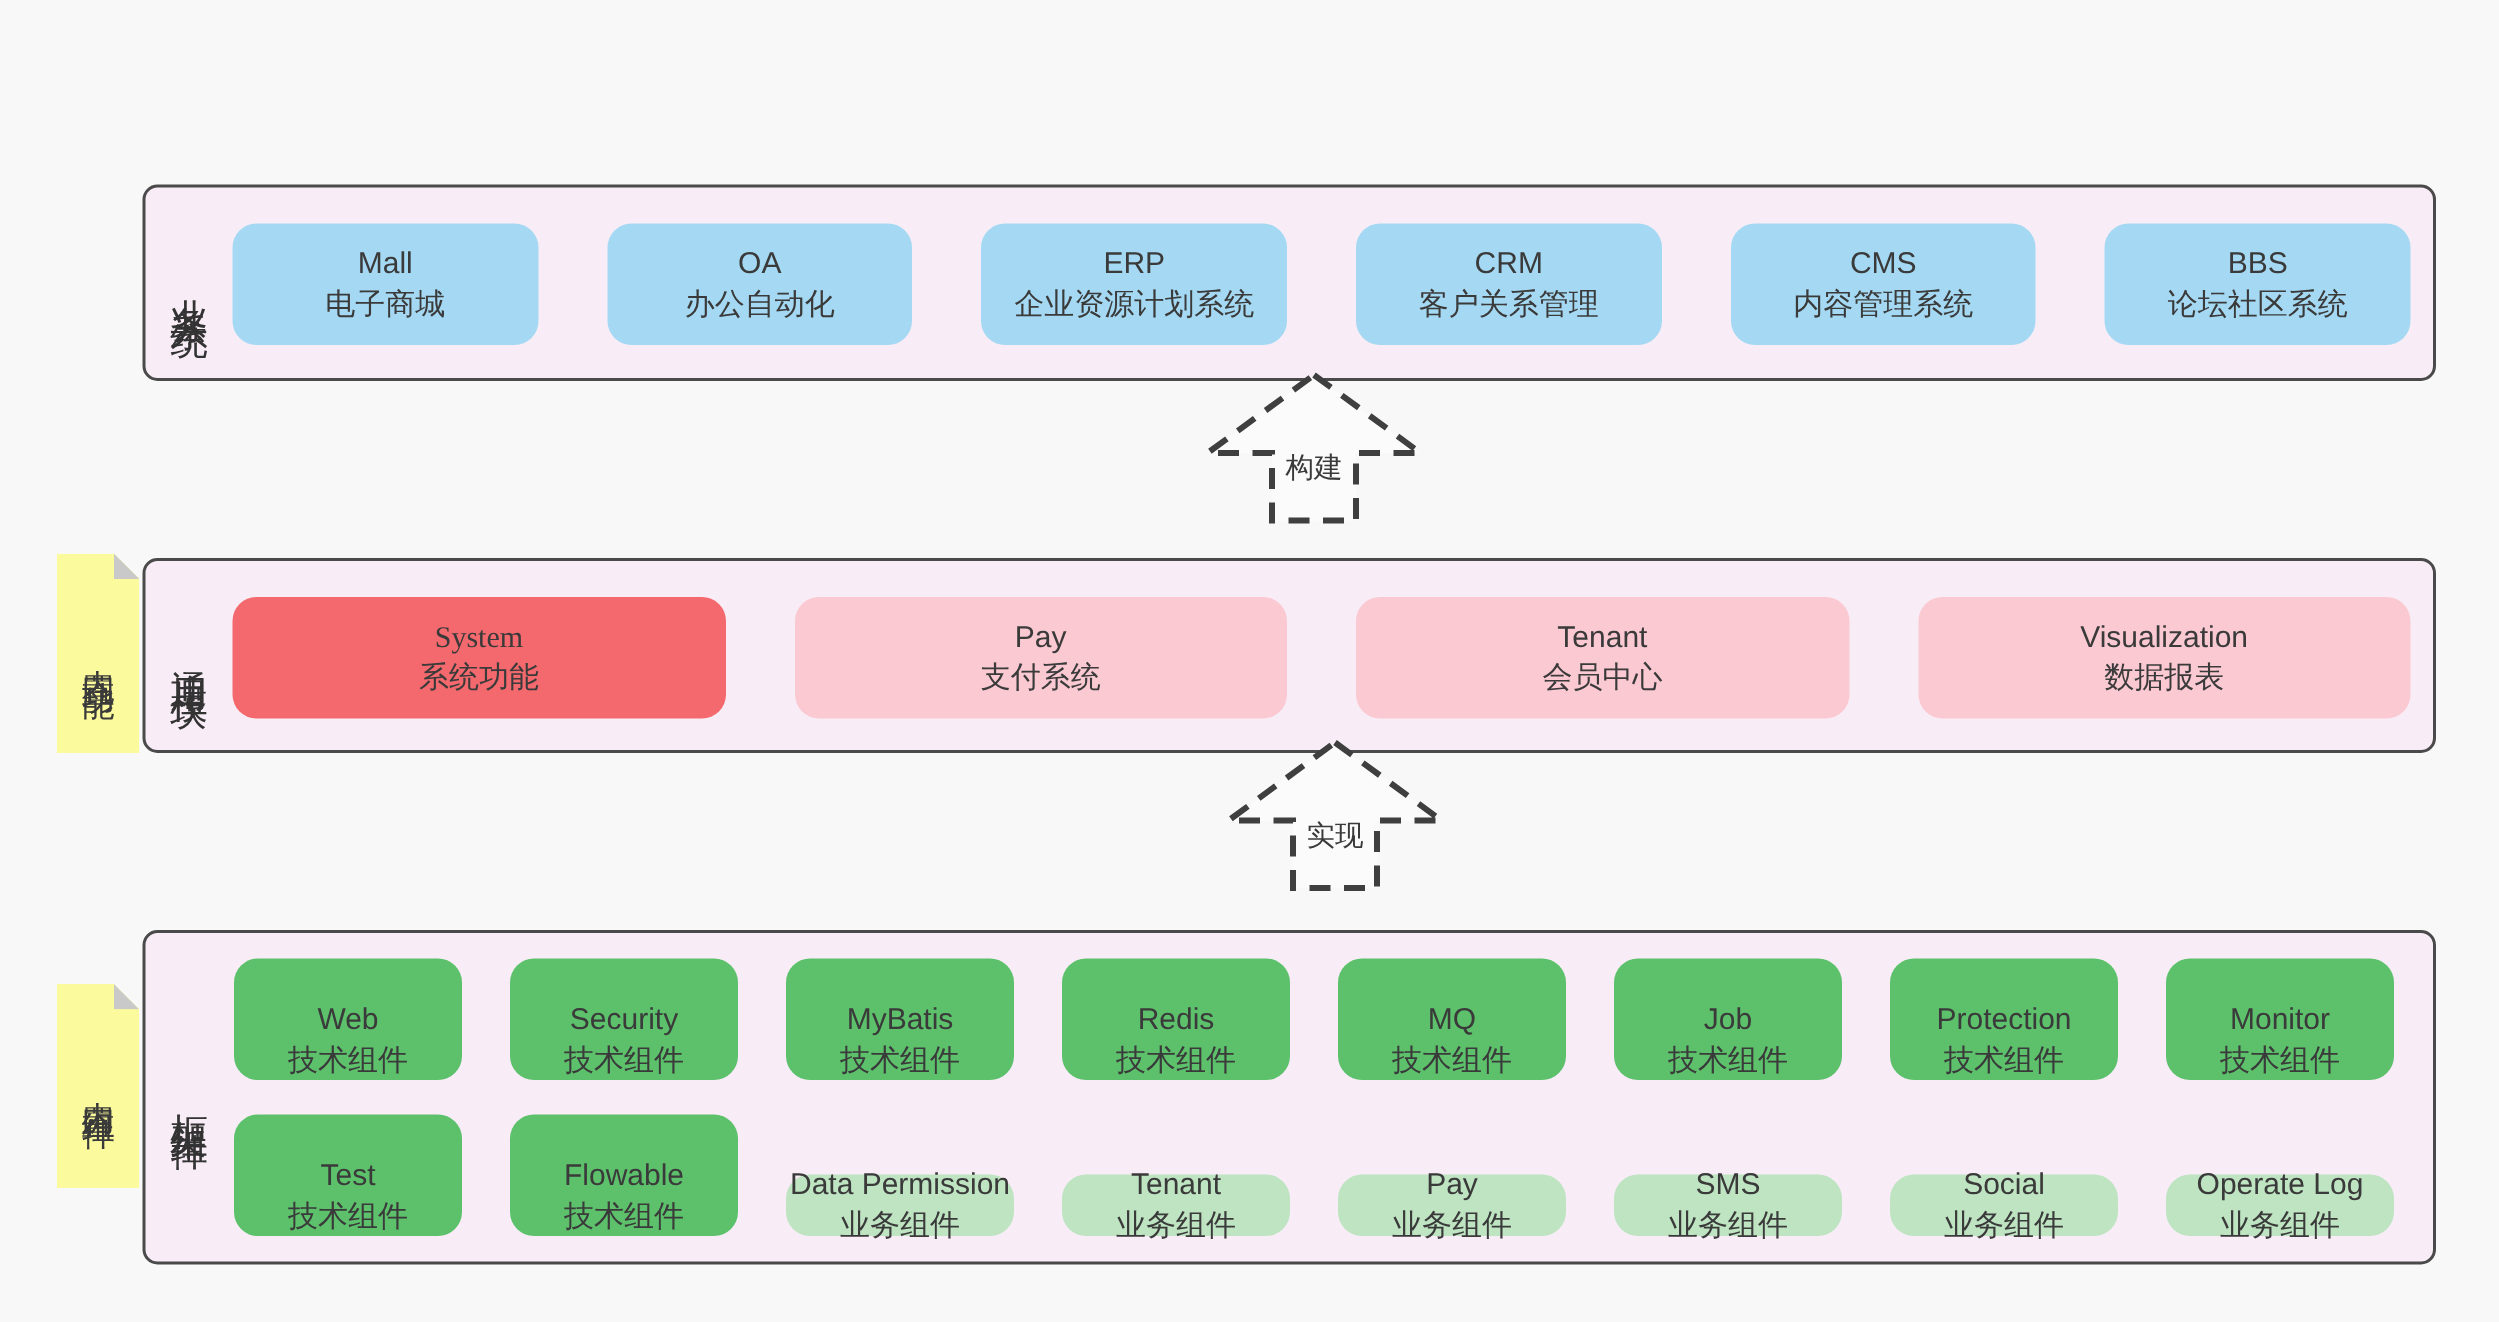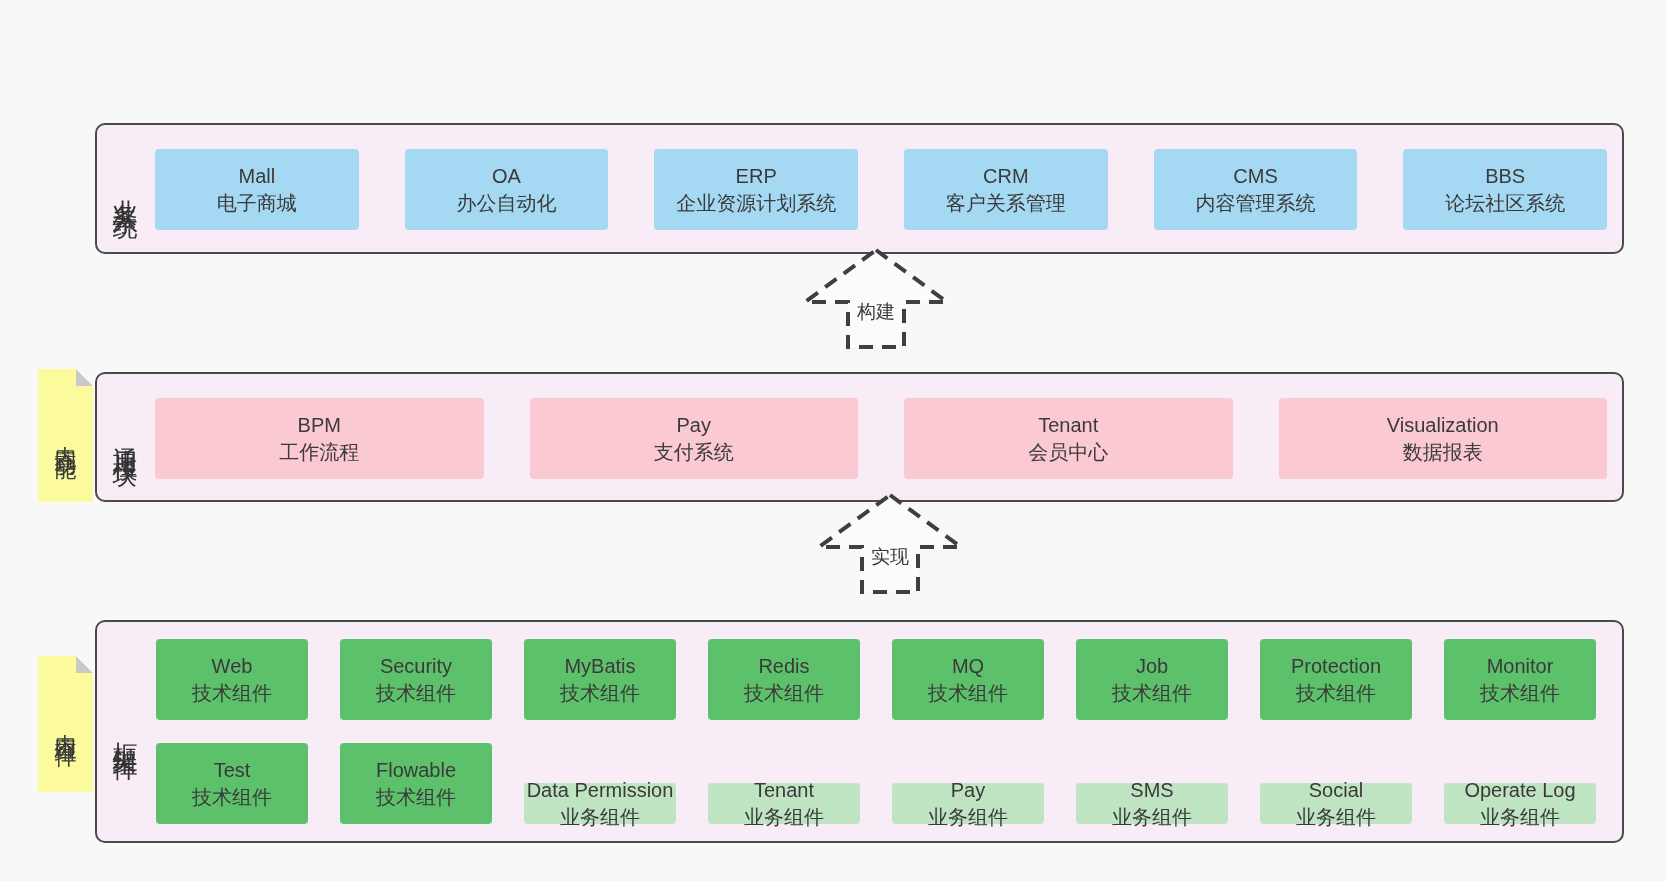--- a/index.html
+++ b/index.html
@@ -28,29 +28,29 @@
   .boxes{
     position:absolute;left:58px;right:15px;top:24px;height:81px;
     display:flex;gap:46px;
   }
   .rows{
     position:absolute;left:59px;right:26px;top:17px;bottom:17px;
     display:flex;flex-direction:column;justify-content:space-between;
   }
   .row8{display:flex;gap:32px;height:81px;}
   .box{
-    flex:1;border-radius:4px;
+    flex:1;border-radius:16px;
     display:flex;flex-direction:column;align-items:center;justify-content:center;
     text-align:center;font-size:20px;line-height:1.32;
   }
   .box .bname{white-space:pre-wrap;}
   .c-blue{background:#a5d9f3;}
   .c-red{background:#f3696d;font-family:"Liberation Serif", serif;}
   .c-pink{background:#fac9d2;}
-  .c-green{background:#5dc16c;}
+  .c-green{background:#5dc16c;justify-content:flex-end;}
   .c-greenlight{background:#bee4c2;margin-top:40px;}
   
   .sticky{
     position:absolute;left:38px;width:55px;background:#fbfa9c;
     clip-path:polygon(0 0, calc(100% - 17px) 0, 100% 17px, 100% 100%, 0 100%);
     display:flex;align-items:center;justify-content:center;
   }
   .sticky-1{top:369px;height:133px;}
   .sticky-2{top:656px;height:136px;}
   .sticky .fold{
@@ -112,23 +112,23 @@
   </div>
 
   <div class="sticky sticky-1">
     <div class="fold"></div>
     <div class="stext">内置功能</div>
   </div>
 
   <section class="layer layer-2">
     <div class="vlabel">通用模块</div>
     <div class="boxes">
-      <div class="box c-pink">
-        <span class="bname">BPM</span>
-        <span class="bdesc">工作流程</span>
+      <div class="box c-red">
+        <span class="bname">System</span>
+        <span class="bdesc">系统功能</span>
       </div>
       <div class="box c-pink">
         <span class="bname">Pay</span>
         <span class="bdesc">支付系统</span>
       </div>
       <div class="box c-pink">
         <span class="bname">Tenant</span>
         <span class="bdesc">会员中心</span>
       </div>
       <div class="box c-pink">

